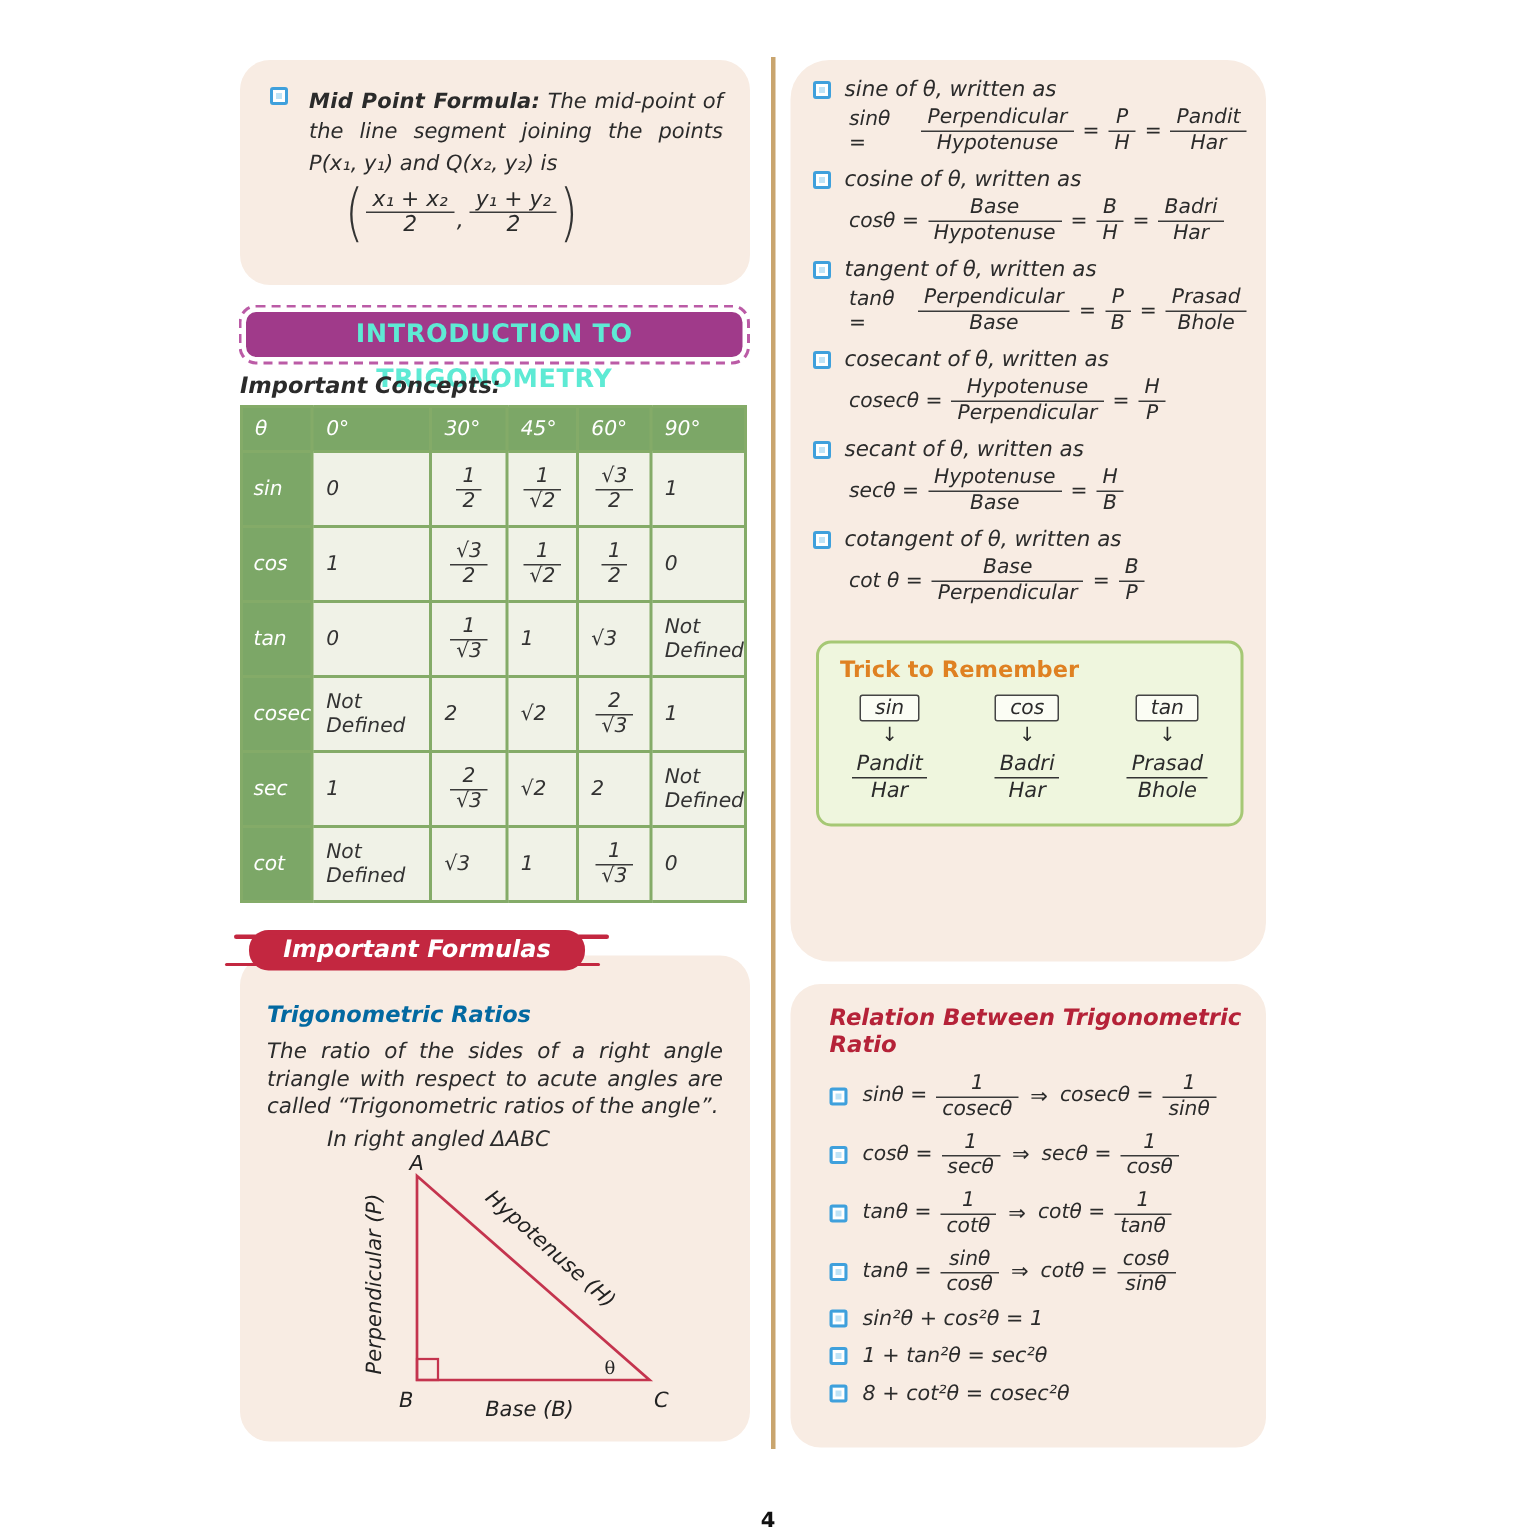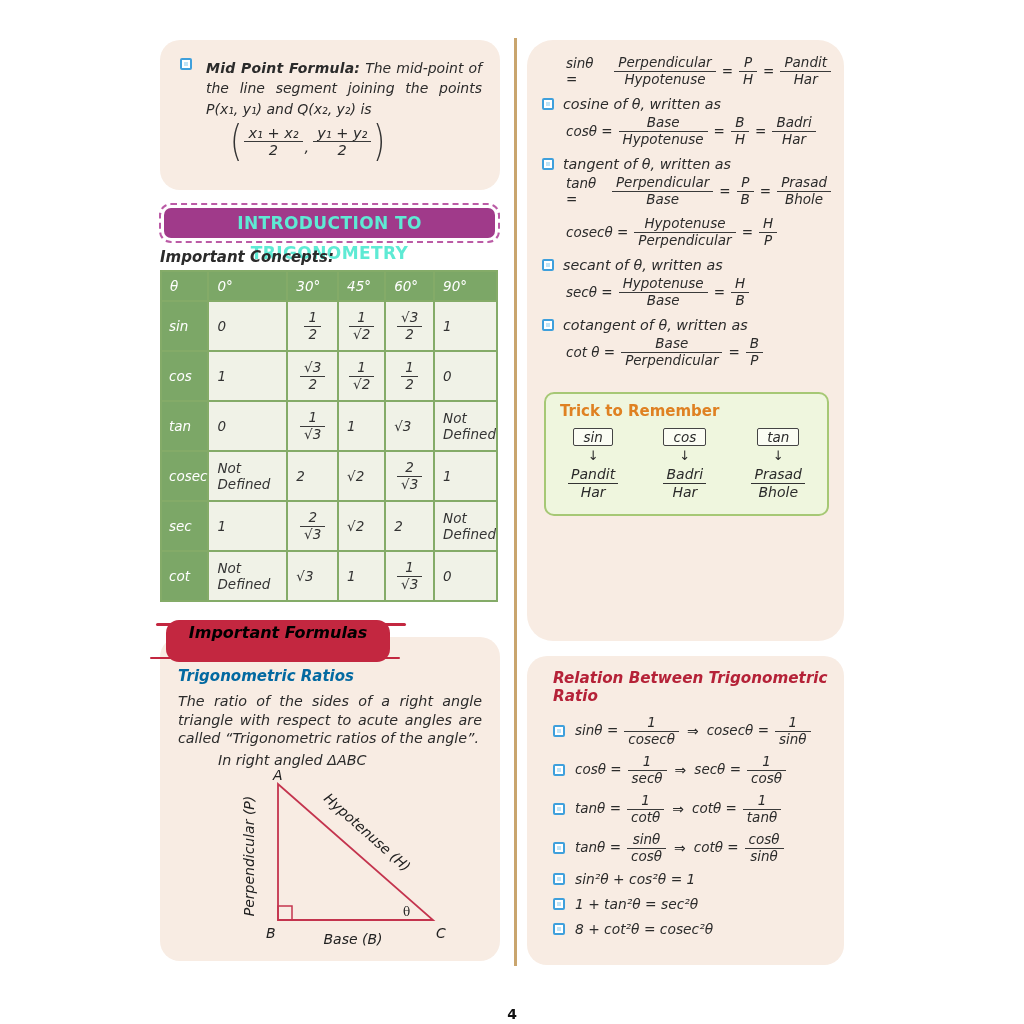--- a/index.html
+++ b/index.html
@@ -49,22 +49,22 @@
   .concepts { position: absolute; left: 160px; top: 248px; font-weight: bold; font-size: 15px; }
 
   table.trig { position: absolute; left: 160px; top: 270px; width: 338px; border-collapse: collapse; }
   table.trig th, table.trig td { border: 2px solid #84ab68; font-size: 13.5px; font-style: italic; }
   table.trig th { background: #7ca767; color: #fff; font-weight: normal; text-align: left; padding: 5px 0 5px 8px; height: 30px; }
   table.trig td.lbl { background: #7ca767; color: #fff; padding-left: 7px; }
   table.trig td { background: #f0f2e7; color: #333; height: 50px; padding-left: 8px; }
   table.trig td.c { text-align: center; padding-left: 0; }
 
   .banner {
-    position: absolute; left: 166px; top: 620px; width: 224px; height: 42px;
-    background: #c32740; color: #000000; font-weight: bold; font-style: italic; font-size: 16px;
+    position: absolute; left: 166px; top: 620px; width: 224px; height: 27px;
+    background: #c32740; color: #ffffff; font-weight: bold; font-style: italic; font-size: 16px;
     text-align: center; line-height: 26px; border-radius: 13px; z-index: 3;
   }
   .banner::before { content: ""; position: absolute; left: -10px; right: -16px; top: 3px; height: 2.5px; background: #c32740; border-radius: 2px; }
   .banner::after  { content: ""; position: absolute; left: -16px; right: -10px; bottom: 3px; height: 2.5px; background: #c32740; border-radius: 2px; }
 
   .ratios-box { left: 160px; top: 637px; width: 340px; height: 324px; padding: 30px 18px 6px 18px; }
   .ratios-head { color: #0369a1; font-weight: bold; font-size: 15px; margin-bottom: 7px; }
   .ratios-para { font-size: 14.3px; line-height: 1.3; text-align: justify; }
   .ratios-line { font-size: 14.3px; margin: 4px 0 0 40px; }
   .tri { display: block; margin: 2px auto 0 auto; }
@@ -242,20 +242,24 @@
     <text class="theta" x="225" y="146">θ</text>
     <text x="76" y="86" text-anchor="middle" transform="rotate(-90 76 86)">Perpendicular (P)</text>
     <text x="186" y="66" text-anchor="middle" transform="rotate(41.6 186 66)">Hypotenuse (H)</text>
     <text x="175" y="174" text-anchor="middle">Base (B)</text>
   </svg>
 </div>
 
 <div class="card defs-box">
 
   <div class="def-item">
+    <div class="def-label-row">
+      <span class="bullet"></span>
+      <span class="def-label hw">sine of θ, written as</span>
+    </div>
     <div class="def-formula hw">
       <span>sinθ =</span>
       <span class="frac">
           <span class="num">Perpendicular</span>
           <span class="den">Hypotenuse</span>
         </span>
       <span>=</span>
       <span class="frac">
           <span class="num">P</span>
           <span class="den">H</span>
@@ -310,20 +314,24 @@
         </span>
       <span>=</span>
       <span class="frac">
           <span class="num">Prasad</span>
           <span class="den">Bhole</span>
         </span>
     </div>
   </div>
 
   <div class="def-item">
+    <div class="def-label-row">
+      <span class="bullet"></span>
+      <span class="def-label hw">cosecant of θ, written as</span>
+    </div>
     <div class="def-formula hw">
       <span>cosecθ =</span>
       <span class="frac">
           <span class="num">Hypotenuse</span>
           <span class="den">Perpendicular</span>
         </span>
       <span>=</span>
       <span class="frac">
           <span class="num">H</span>
           <span class="den">P</span>

